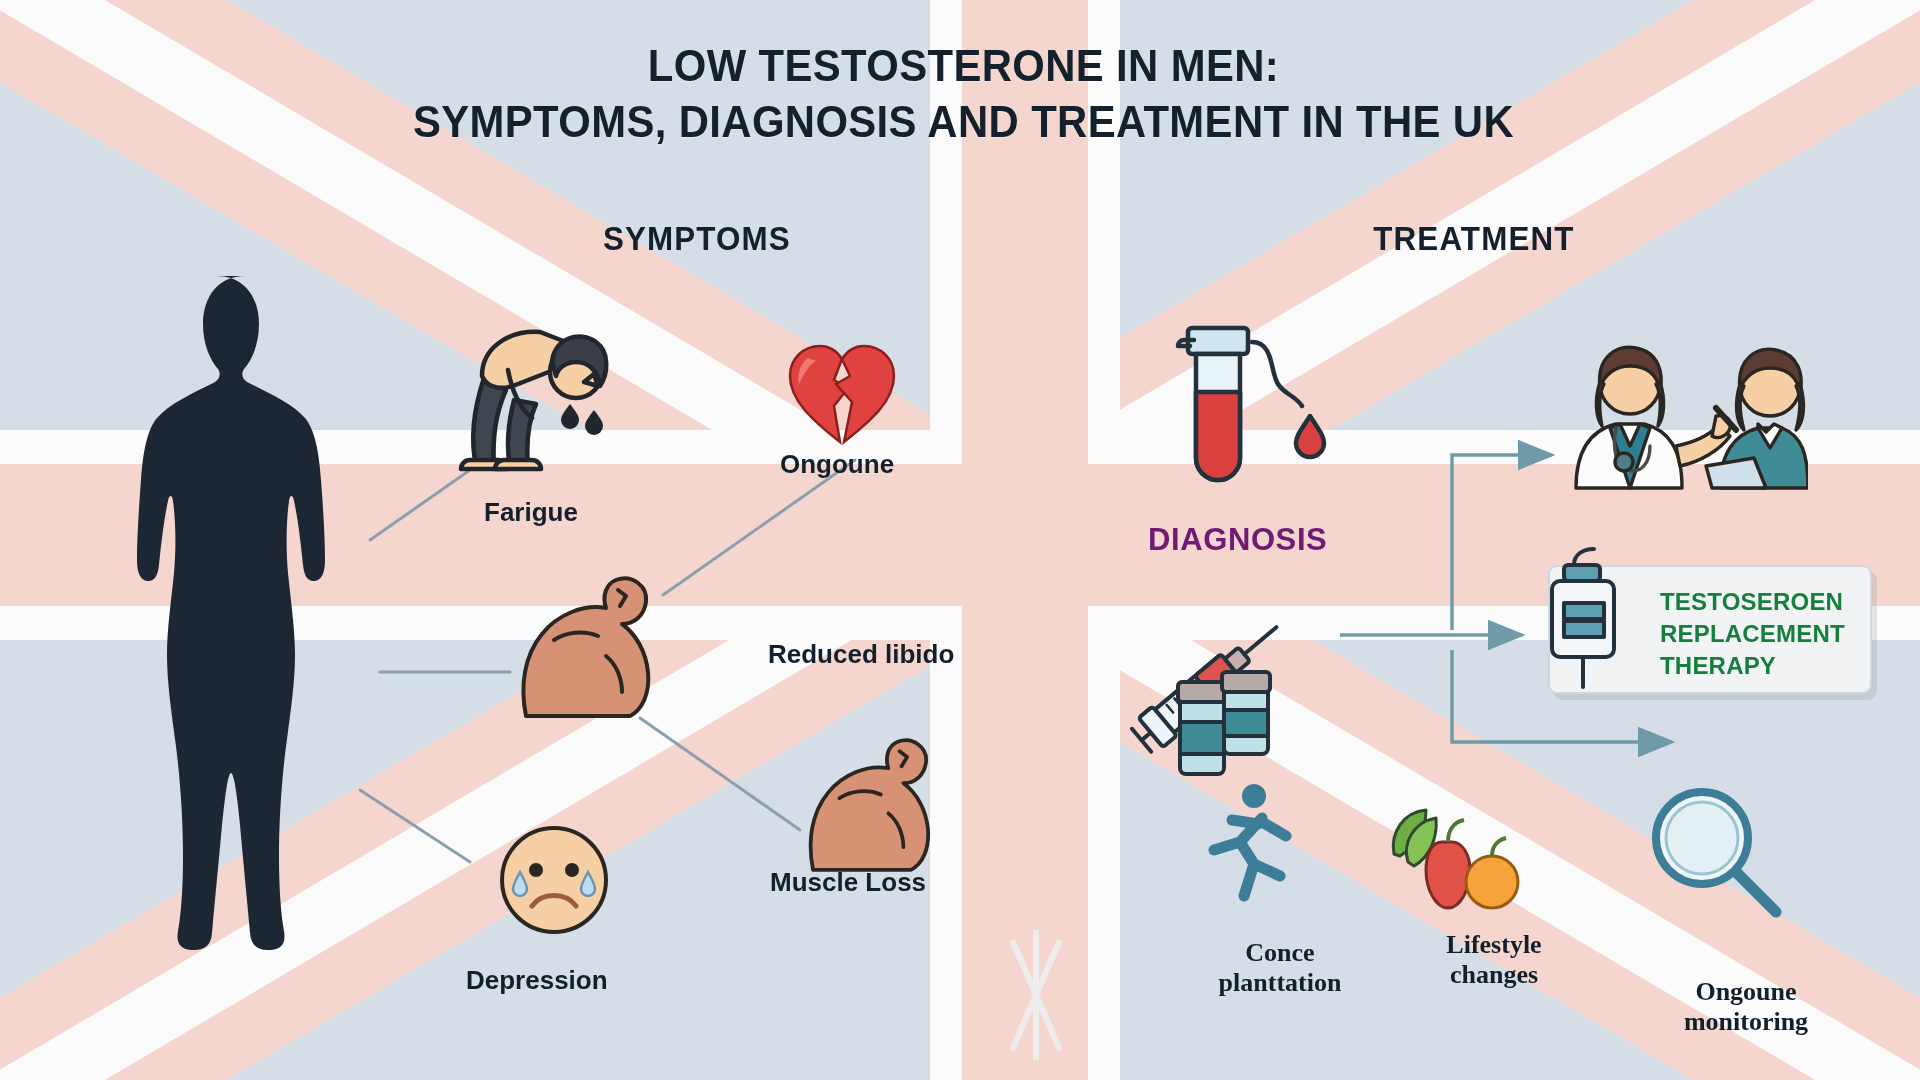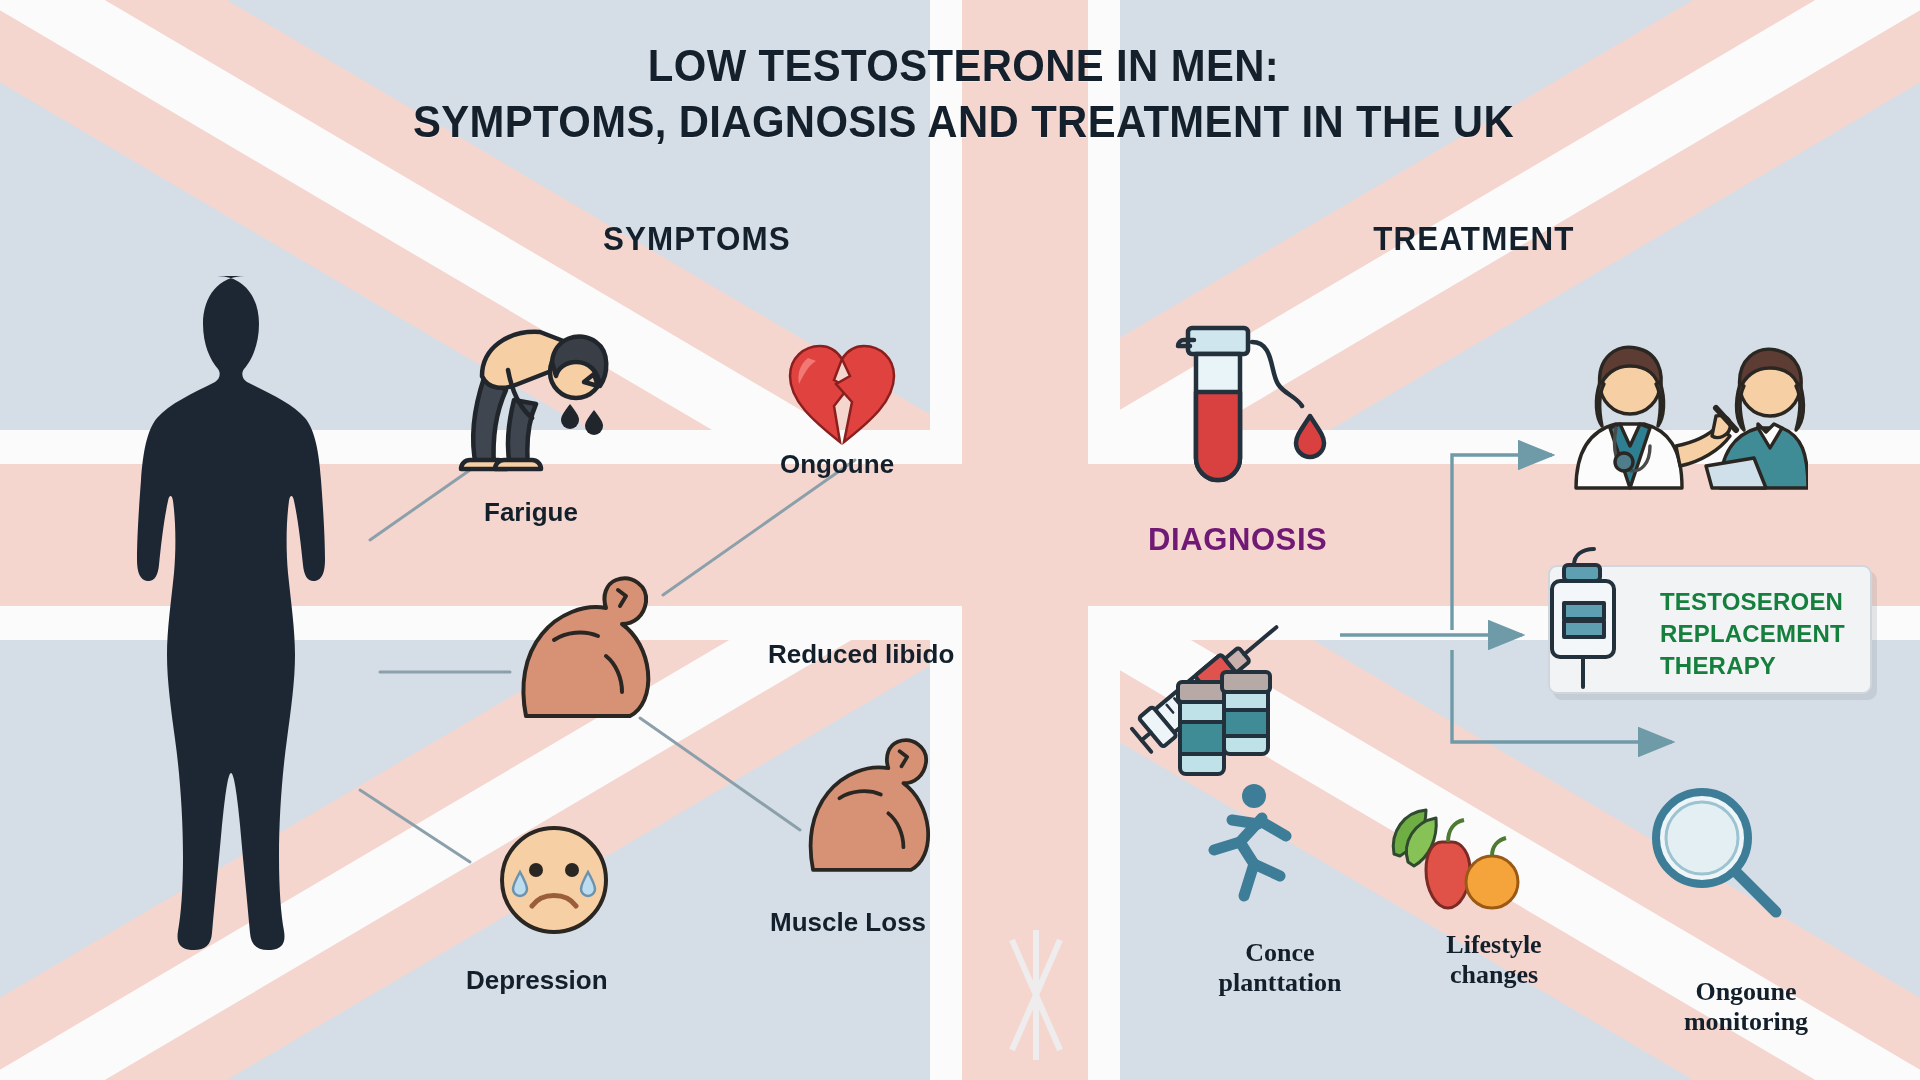--- a/index.html
+++ b/index.html
@@ -199,21 +199,21 @@
       <path fill="#d79275" d="
         M16 146 C10 116 14 86 32 64 C48 44 74 34 96 38
         C92 26 96 14 106 10 C122 4 138 16 136 32
         C134 46 124 54 112 54 C126 64 136 82 138 102
         C140 124 132 140 120 146 Z"></path>
       <path class="nofill" d="M44 70 C56 62 74 60 88 66"></path>
       <path class="nofill" d="M96 86 C106 94 112 108 112 122"></path>
       <path class="nofill" d="M108 20 l8 6 l-6 10"></path>
     </g>
   </svg>
-  <div class="label" style="left:770px;top:908px;">Muscle Loss</div>
+  <div class="label" style="left:770px;top:868px;">Muscle Loss</div>
 
   <svg style="position:absolute;left:494px;top:820px;z-index:5;" width="120" height="120" viewBox="0 0 120 120">
     <circle cx="60" cy="60" r="52" fill="#f6cfa4" stroke="#2a2622" stroke-width="4"></circle>
     <circle cx="42" cy="50" r="7" fill="#2a2622"></circle>
     <circle cx="78" cy="50" r="7" fill="#2a2622"></circle>
     <path class="nofill" d="M38 86 C48 72 72 72 82 86" stroke="#9a5f3a" stroke-width="5" stroke-linecap="round"></path>
     <path fill="#bcdcf0" stroke="#6c93ad" stroke-width="2.5" d="M26 52 c5 9 7 13 7 17 a7 7 0 0 1 -14 0 c0 -4 2 -8 7 -17z"></path>
     <path fill="#bcdcf0" stroke="#6c93ad" stroke-width="2.5" d="M94 52 c5 9 7 13 7 17 a7 7 0 0 1 -14 0 c0 -4 2 -8 7 -17z"></path>
   </svg>
   <div class="label" style="left:466px;top:966px;">Depression</div>

